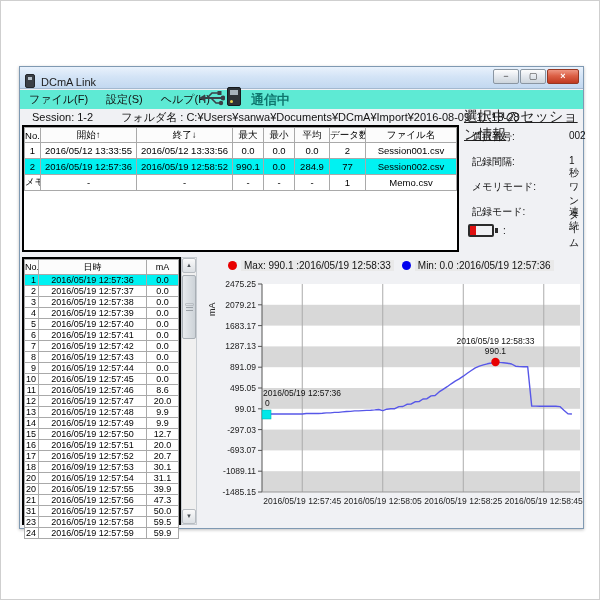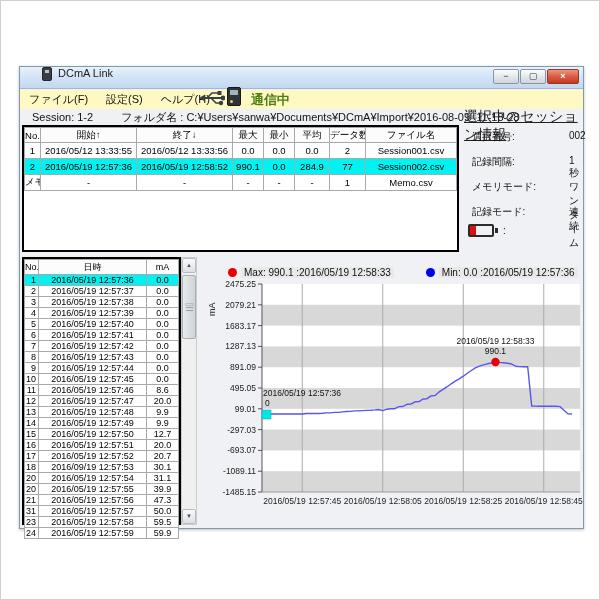--- a/index.html
+++ b/index.html
@@ -5,41 +5,41 @@
   * { margin:0; padding:0; box-sizing:border-box; }
   body { background:#fff; font-family:"Liberation Sans","DejaVu Sans",sans-serif; }
   .frame { position:relative; width:600px; height:600px; background:#fff; border:1px solid #cfcfcf; overflow:hidden; }
 
   .window { position:absolute; left:18px; top:65px; width:565px; height:463px;
             background:#F0F1F4; border:1px solid #7F99B2; box-shadow:0 1px 3px rgba(0,0,0,.25); }
 
   
   .titlebar { position:absolute; left:0; top:0; width:100%; height:22px;
               background:linear-gradient(#E9F2FC,#D4E4F6 45%,#C2D8F0);
-              border-bottom:1px solid #A3B8CF; display:flex; align-items:flex-start; padding-left:22px; }
+              border-bottom:1px solid #A3B8CF; display:flex; align-items:flex-end; padding-left:5px; }
   .app-icon { width:10px; height:14px; background:#3A3F46; border:1px solid #23272C; border-radius:2px; position:relative; }
   .app-icon::after { content:""; position:absolute; left:2px; top:2px; width:4px; height:3px; background:#B9C4CE; }
   .title-text { font-size:11px; color:#1c1c1c; margin-left:6px; }
   .win-btns { position:absolute; right:4px; top:2px; display:flex; gap:1px; }
   .win-btn { width:26px; height:15px; border:1px solid #8A96A2; border-radius:2px;
              background:linear-gradient(#FDFDFD,#E6EAEF 45%,#CDD5DC);
              font-size:9px; line-height:12px; text-align:center; color:#333; }
   .win-btn.close { width:32px; background:linear-gradient(#EE9581,#DC6046 45%,#C03A20);
                    border-color:#953722; color:#fff; font-weight:bold; }
 
   
-  .menubar { position:absolute; left:0; top:23px; width:100%; height:19px; background:#fef9c3; display:flex; align-items:flex-end; }
+  .menubar { position:absolute; left:0; top:23px; width:100%; height:19px; background:#5eead4; display:flex; align-items:flex-end; }
   .menu-item { font-size:11px; color:#111; padding:2px 9px; }
 
   
   .usb-wrap { position:absolute; left:179px; top:22px; width:26px; height:18px; }
   .device-icon { position:absolute; left:207px; top:20px; width:14px; height:19px; background:#2E3338; border:1px solid #16191C; border-radius:2px; }
   .device-icon::before { content:""; position:absolute; left:2px; top:2px; width:8px; height:5px; background:#A6B2BB; }
   .device-icon::after { content:""; position:absolute; left:2px; bottom:2px; width:3px; height:3px; background:#E8D24A; border-radius:50%; }
-  .comm-status { position:absolute; left:231px; top:24px; font-size:13px; font-weight:bold; color:#4d7c0f;font-family:Liberation Serif, serif; }
+  .comm-status { position:absolute; left:231px; top:24px; font-size:13px; font-weight:bold; color:#0f766e;font-family:Liberation Serif, serif; }
 
   
   .session-line { position:absolute; left:12px; top:43px; font-size:11px; color:#111; white-space:nowrap; }
   .session-line .folder { margin-left:25px; }
 
   
   table { border-collapse:collapse; table-layout:fixed; width:100%; background:#fff; }
   td, th { border:1px solid #A9A9A9; font-weight:normal; overflow:hidden; white-space:nowrap; color:#000; }
   tr.selected td { background:#00F2F2; }
 
@@ -65,21 +65,21 @@
   .data-table-box td.num { text-align:right; padding-right:2px; }
 
   
   .vscroll { position:absolute; left:161px; top:190px; width:16px; height:268px; background:#F0F0F0; border:1px solid #C8CDD2; }
   .scroll-btn { position:absolute; left:0; width:14px; height:15px; background:linear-gradient(#FAFAFA,#DCE0E4); border:1px solid #B7BCC1; border-radius:2px; font-size:6px; color:#4A5055; text-align:center; line-height:13px; }
   .scroll-thumb { position:absolute; left:0px; top:17px; width:14px; height:64px; background:linear-gradient(90deg,#E8EBEE,#CDD3D8); border:1px solid #A9AFB5; border-radius:2px; }
   .scroll-thumb::after { content:""; position:absolute; left:3px; top:28px; width:7px; height:1px; box-shadow:0 0 0 .5px #9AA0A6, 0 3px 0 0 #9AA0A6, 0 6px 0 0 #9AA0A6; }
 
   
   .chart-panel { position:absolute; left:182px; top:190px; width:383px; height:268px; }
-  .legend { position:absolute; left:26px; top:10px; display:flex; gap:32px; align-items:flex-start; }
+  .legend { position:absolute; left:26px; top:3px; display:flex; gap:8px; align-items:flex-start; }
   .legend-item { display:flex; align-items:center; gap:4px; }
   .legend-dot { width:9px; height:9px; border-radius:50%; }
   .legend-text { font-size:10px; color:#111; background:#E9E9E9; padding:0 3px; }
 </style>
 </head>
 <body>
 
 <div class="frame">
   <div class="window">
 

